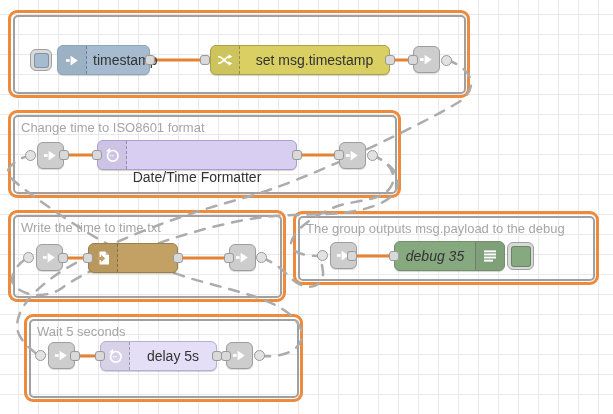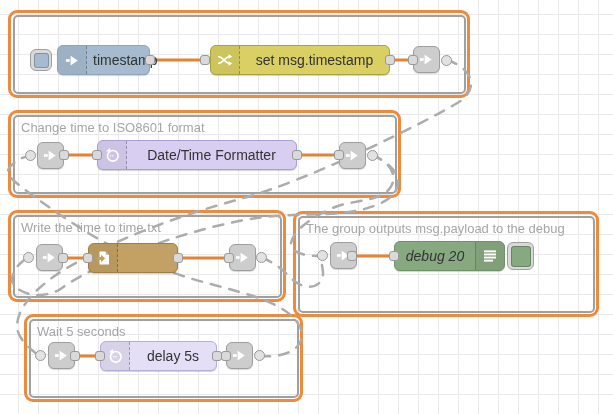--- a/index.html
+++ b/index.html
@@ -12,21 +12,21 @@
   .group-label{position:absolute;left:10px;top:7px;font-size:13px;color:#a6a6a6;white-space:nowrap;z-index:2;}
   svg.wires{position:absolute;left:0;top:0;z-index:3;}
   .node{position:absolute;height:30px;border-radius:6px;display:flex;align-items:stretch;box-sizing:border-box;
     box-shadow:0 1px 1px rgba(0,0,0,0.18);z-index:4;}
   .node .icon-region{width:28px;flex:0 0 28px;display:flex;align-items:center;justify-content:center;
     background:rgba(0,0,0,0.05);border-right:1px dashed rgba(0,0,0,0.28);border-radius:5px 0 0 5px;}
   .node .nlabel{flex:1;display:flex;align-items:center;justify-content:center;font-size:14px;color:#333;
     white-space:nowrap;padding:0 6px;}
   .inject{border:1px solid #8ea4b8;}
   .change{border:1px solid #aaa144;}
-  .moment{border:1px solid #aa9fce;}
+  .moment{border:1px solid #aa9fce;flex-direction:column;}
   .file{border:1px solid #9a7f47;}
   .debug{border:1px solid #6f9068;}
   .delay{border:1px solid #b5aed6;}
   .debug .icon-region{border-right:none;border-left:1px solid rgba(0,0,0,0.18);border-radius:0 5px 5px 0;}
   .debug .nlabel{font-style:italic;}
   .link-node{position:absolute;width:27px;height:27px;border-radius:6px;background:#cdcdcd;border:1.5px solid #9e9e9e;
     display:flex;align-items:center;justify-content:center;box-sizing:border-box;box-shadow:0 1px 1px rgba(0,0,0,0.15);z-index:4;}
   .port{position:absolute;width:10px;height:10px;background:#d9d9d9;border:1px solid #999;border-radius:3px;
     box-sizing:border-box;z-index:5;}
   .lport{position:absolute;width:11px;height:11px;background:#e2e2e2;border:1px solid #999;border-radius:50%;
@@ -44,21 +44,21 @@
     <div class="group-inner"></div>
   </div>
   <div class="group" style="left:8px;top:110px;width:393px;height:88px;padding-left:29px;">
     <div class="group-inner"></div>
     <div class="group-label">Change time to ISO8601 format</div>
   </div>
   <div class="group" style="left:8px;top:210px;width:278px;height:92px;">
     <div class="group-inner"></div>
     <div class="group-label">Write the time to time.txt</div>
   </div>
-  <div class="group" style="left:293px;top:211px;width:306px;height:106px;">
+  <div class="group" style="left:293px;top:211px;width:306px;height:74px;">
     <div class="group-inner"></div>
     <div class="group-label">The group outputs msg.payload to the debug</div>
   </div>
   <div class="group" style="left:24px;top:314px;width:279px;height:88px;text-decoration:underline;">
     <div class="group-inner"></div>
     <div class="group-label">Wait 5 seconds</div>
   </div>
 
   <svg class="wires" width="613" height="414">
 
@@ -176,21 +176,21 @@
   <div class="port" style="left:224px;top:253px;"></div>
   <div class="lport" style="left:256px;top:252px;"></div>
 
   <div class="link-node" style="left:330px;top:242px;">
     <svg width="15" height="15" viewBox="0 0 16 16">
         <rect x="1" y="6.6" width="4" height="2.8" fill="#fff"></rect>
         <path d="M6 2.8 L13.6 8 L6 13.2 Z" fill="#fff"></path>
       </svg>
   </div>
   <div class="node debug" style="left: 394px; top: 241px; width: 111px; background-color: rgb(135, 169, 128);">
-    <span class="nlabel">debug 20</span>
+    <span class="nlabel">debug 35</span>
     <span class="icon-region">
       <svg width="16" height="16" viewBox="0 0 16 16" fill="#fff">
         <rect x="2" y="2.4" width="12" height="1.9"></rect>
           <rect x="2" y="5.5" width="12" height="1.9"></rect>
         <rect x="2" y="8.6" width="12" height="1.9"></rect>
           <rect x="2" y="11.7" width="9" height="1.9"></rect>
       </svg>
     </span>
   </div>
   <div class="btn" style="left:507px;top:242px;width:27px;height:28px;">

